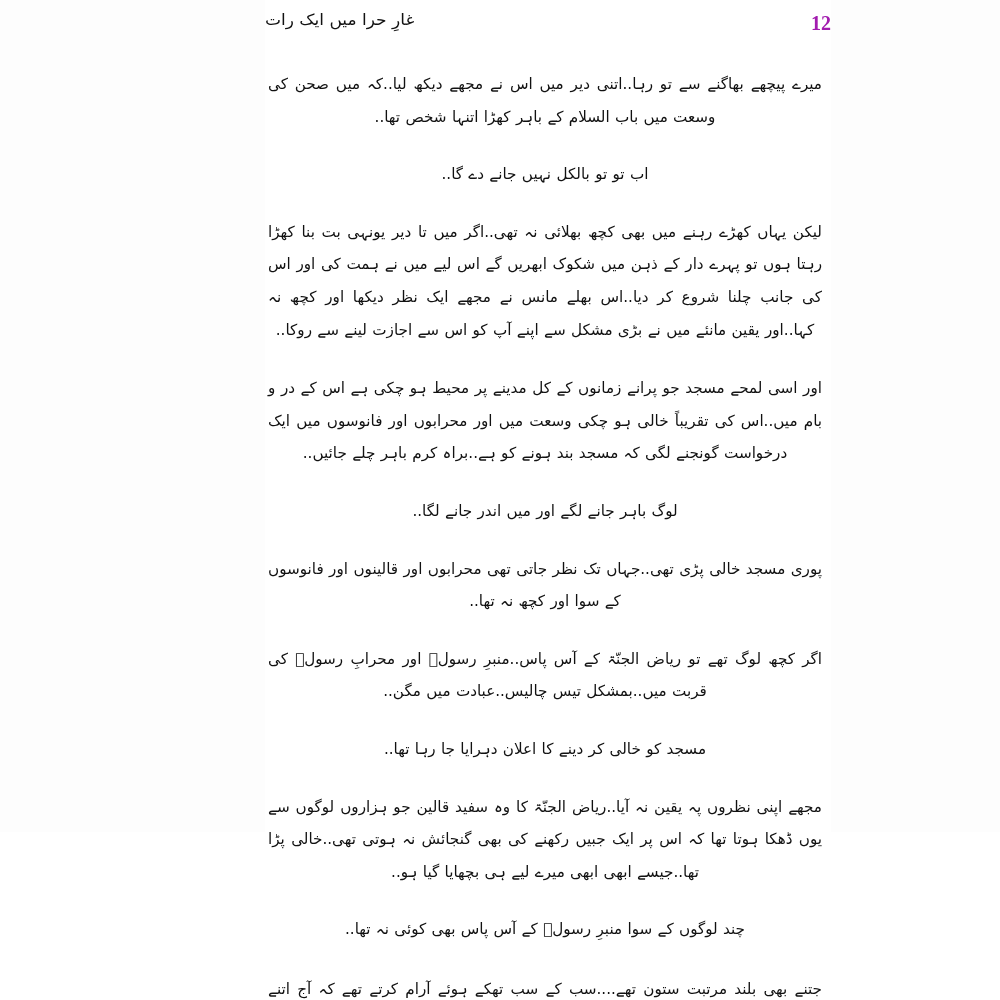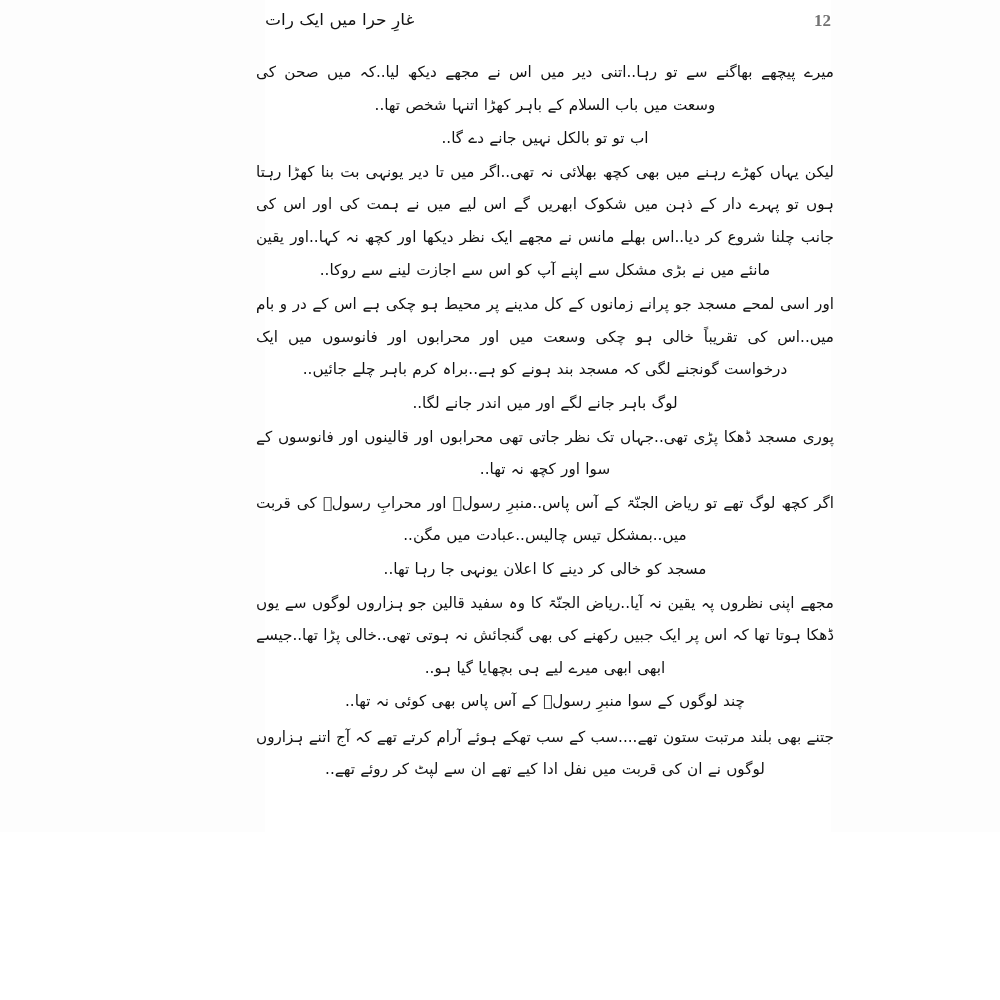--- a/index.html
+++ b/index.html
@@ -56,22 +56,22 @@
     color: #121212;
     white-space: nowrap;
     letter-spacing: -0.6px;
     transform: scaleY(0.93);
     transform-origin: top right;
   }
   .page-number {
     direction: ltr;
     font-family: "Liberation Serif", serif;
     font-weight: bold;
-    font-size: 17px;
-    color: #737373;
+    font-size: 20px;
+    color: #a21caf;
     line-height: 1.2;
     padding-top: 1px;
   }
 
   
   .body-block {
     position: absolute;
     left: 256px;
     top: 56px;
     width: 578px;
@@ -81,21 +81,21 @@
     text-align-last: center;
     color: #111111;
     font-family: "DejaVu Sans", sans-serif;
     font-size: 15.2px;
     line-height: 32.6px;
     letter-spacing: -0.45px;
     word-spacing: 0.5px;
   }
 
   .para {
-    margin: 0;
+    margin: 12px;
     padding: 0;
     direction: rtl;
     unicode-bidi: isolate;
   }
   
   .para.justify {
     text-align: justify;
     text-align-last: center;
   }
   
@@ -136,27 +136,27 @@
     <div class="gap-sm"></div>
 
     <div class="gap-sm"></div>
 
     <p class="para justify">اور اسی لمحے مسجد جو پرانے زمانوں کے کل مدینے پر محیط ہو چکی ہے اس کے در و بام میں..اس کی تقریباً خالی ہو چکی وسعت میں اور محرابوں اور فانوسوں میں ایک درخواست گونجنے لگی کہ مسجد بند ہونے کو ہے..براہ کرم باہر چلے جائیں..</p>
     <div class="gap-sm"></div>
 
     <p class="para center">لوگ باہر جانے لگے اور میں اندر جانے لگا..</p>
     <div class="gap-sm"></div>
 
-    <p class="para justify">پوری مسجد ڈھکا پڑی تھی..جہاں تک نظر جاتی تھی محرابوں اور قالینوں اور فانوسوں کے سوا اور کچھ نہ تھا..</p>
+    <p class="para justify">پوری مسجد خالی پڑی تھی..جہاں تک نظر جاتی تھی محرابوں اور قالینوں اور فانوسوں کے سوا اور کچھ نہ تھا..</p>
     <div class="gap-sm"></div>
 
     <p class="para justify">اگر کچھ لوگ تھے تو ریاض الجنّۃ کے آس پاس..منبرِ رسولؐ اور محرابِ رسولؐ کی قربت میں..بمشکل تیس چالیس..عبادت میں مگن..</p>
     <div class="gap-sm"></div>
 
-    <p class="para center">مسجد کو خالی کر دینے کا اعلان یونہی جا رہا تھا..</p>
+    <p class="para center">مسجد کو خالی کر دینے کا اعلان دہرایا جا رہا تھا..</p>
     <div class="gap-sm"></div>
 
     <p class="para justify">مجھے اپنی نظروں پہ یقین نہ آیا..ریاض الجنّۃ کا وہ سفید قالین جو ہزاروں لوگوں سے یوں ڈھکا ہوتا تھا کہ اس پر ایک جبیں رکھنے کی بھی گنجائش نہ ہوتی تھی..خالی پڑا تھا..جیسے ابھی ابھی میرے لیے ہی بچھایا گیا ہو..</p>
     <div class="gap-sm"></div>
 
     <p class="para center">چند لوگوں کے سوا منبرِ رسولؐ کے آس پاس بھی کوئی نہ تھا..</p>
     <div class="gap-sm"></div>
 
     <div class="gap-sm"></div>
 

